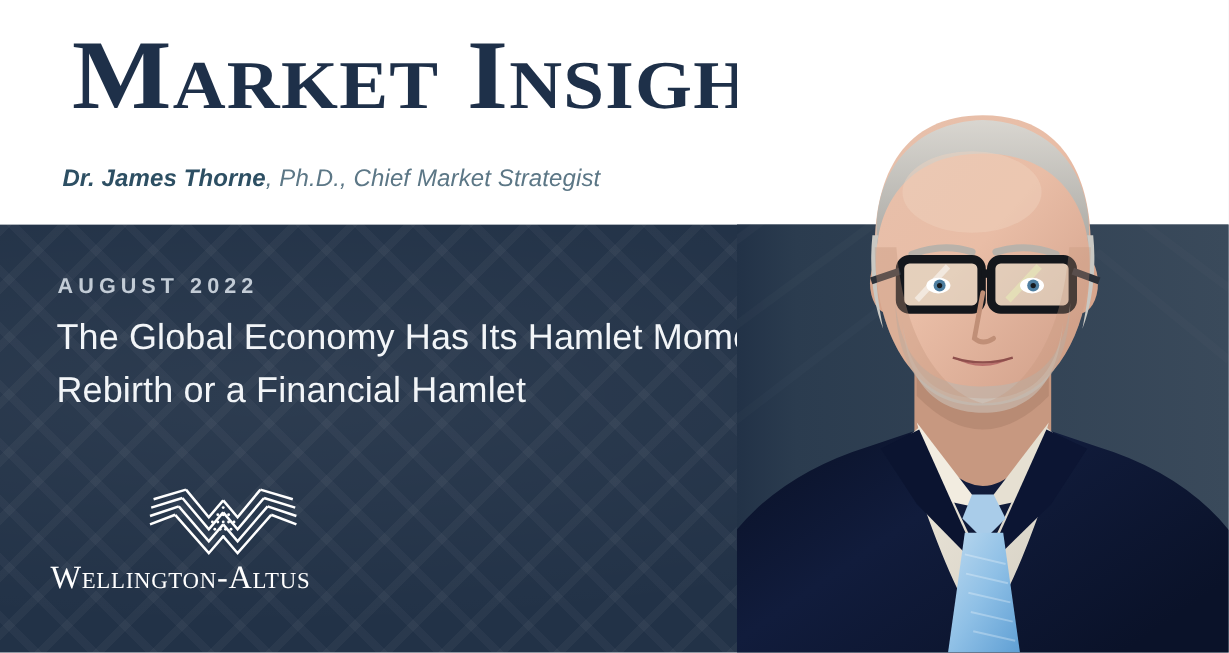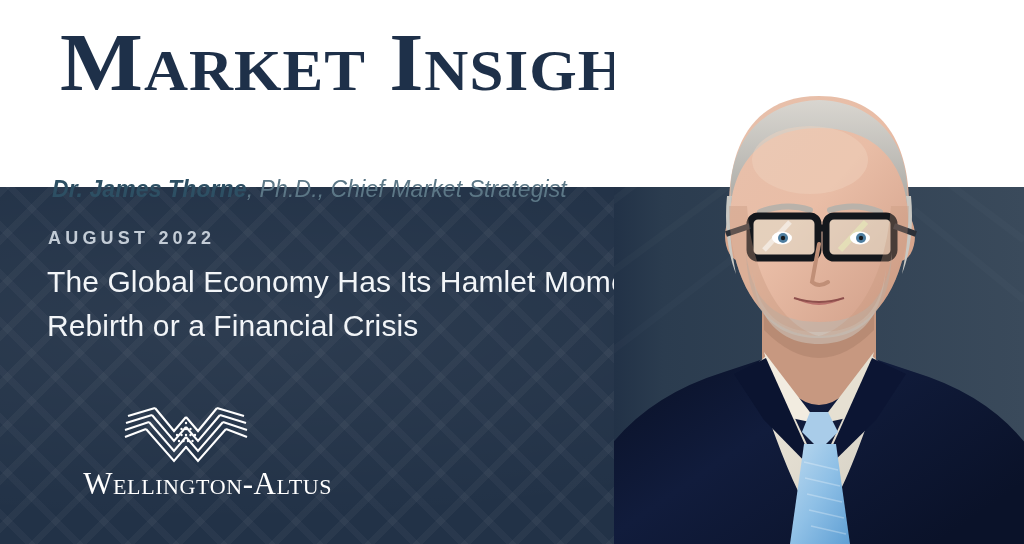--- a/index.html
+++ b/index.html
@@ -30,26 +30,25 @@
     line-height:82px;
     letter-spacing:1px;
     color:#1e3049;
     font-variant:small-caps;
     white-space:nowrap;
     transform:scaleX(1.07);
     transform-origin:left top;
   }
   .byline{
     position:absolute;left:52px;top:136px;
-    font-size:23px;line-height:26px;
+    font-size:20px;line-height:26px;
     font-style:italic;
     color:#55707f;
     white-space:nowrap;
     letter-spacing:.1px;
-    margin-top:40px;
   }
   .byline .nm{color:#2d4f63;font-weight:700;}
   .byline .rest{color:#5c7786;font-weight:400;}
 
   
   .panel{
     position:absolute;left:0;top:187px;width:1024px;height:357px;
     background:#223247;
     overflow:hidden;
     z-index:1;
@@ -95,23 +94,23 @@
   .logo{
     position:absolute;left:42px;top:396px;
     width:290px;height:108px;
     z-index:4;
   }
   .logo-mark{
     position:absolute;left:78px;top:0;width:132px;height:72px;
   }
   .logo-word{
     position:absolute;left:0;top:70px;width:290px;
-    text-align:right;
+    text-align:left;
     font-family:"Liberation Serif",serif;
-    font-size:31px;
+    font-size:27px;
     font-variant:small-caps;
     letter-spacing:.6px;
     color:#ffffff;
     white-space:nowrap;
   }
 
   
   .portrait{
     position:absolute;left:614px;top:0;
     width:410px;height:544px;
@@ -134,21 +133,21 @@
     <div class="pub-title">Market Insights</div>
     <div class="byline">
       <span class="nm">Dr. James Thorne</span><span class="rest">, Ph.D., Chief Market Strategist</span>
     </div>
   </div>
 
   <div class="eyebrow">AUGUST 2022</div>
 
   <div class="headline">
     <span class="ln">The Global Economy Has Its Hamlet Moment:</span>
-    <span class="ln">Rebirth or a Financial Crisis</span>
+    <span class="ln">Rebirth or a Financial Hamlet</span>
   </div>
 
   <div class="logo">
     <div class="logo-mark">
       <svg viewBox="0 0 264 144" width="132" height="72" aria-hidden="true">
         <g fill="none" stroke="#ffffff" stroke-width="4.2" stroke-linecap="butt">
 
           <path d="M70 24 L108 70 L132 42"></path>
           <path d="M64 38 L108 90 L132 62"></path>
           <path d="M58 52 L108 110 L132 82"></path>

